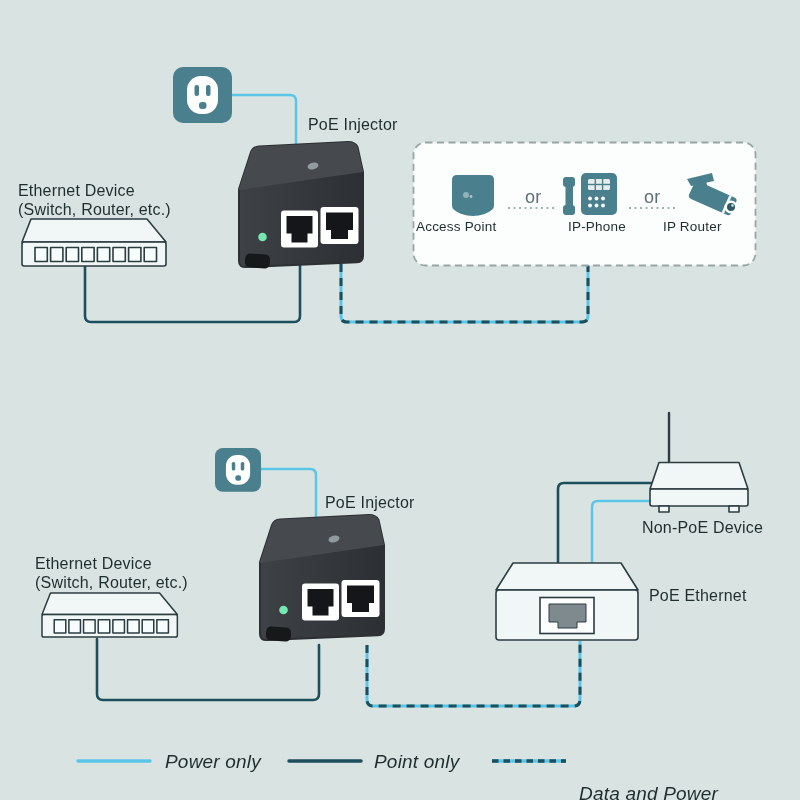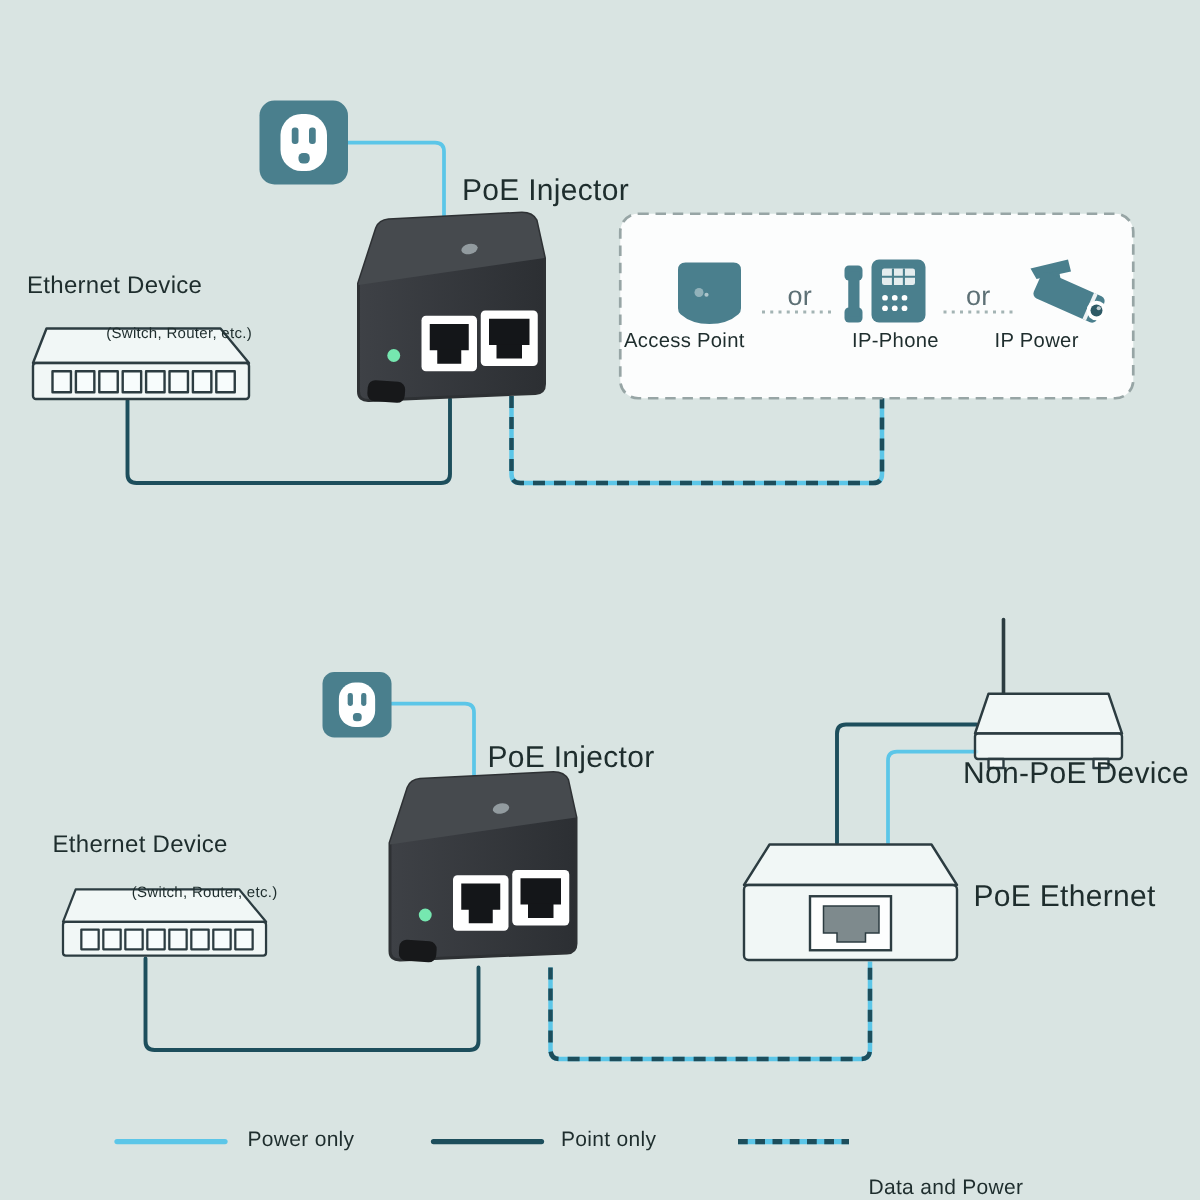--- a/index.html
+++ b/index.html
@@ -5,26 +5,26 @@
   :root{
     --background:#d9e4e2; --power-line:#5cc6e8; --data-line:#1d4e5c;
     --device-teal:#4a7f8d; --outline:#2c3c41; --text:#1e2d2d; --muted-text:#5d7075;
     --led-green:#76e7b0; --injector-body:#323539; --injector-top:#464a4e; --box-border:#97a5a5;
   }
   html,body{margin:0;padding:0;}
   body{background:var(--background);font-family:"Liberation Sans",sans-serif;}
   .stage{position:relative;width:800px;height:800px;background:var(--background);overflow:hidden;}
   .art{position:absolute;left:0;top:0;}
   .label{position:absolute;color:var(--text);letter-spacing:.2px;white-space:nowrap;}
-  .lbl-main{font-size:20px;text-align:center;}
+  .lbl-main{font-size:16px;text-align:center;}
   .lbl-eth{font-size:16px;width:150px;}
-  .lbl-sub{font-size:10px;width:150px;text-align:right;margin-top:16px;}
+  .lbl-sub{font-size:16px;width:150px;text-align:center;}
   .lbl-dev{font-size:13.5px;text-align:left;}
   .lbl-or{font-size:18px;color:var(--muted-text);}
-  .lbl-legend{font-size:14px;}
+  .lbl-legend{font-size:19px;font-style:italic;}
   .linefill{fill:rgba(250,253,253,.72);stroke:var(--outline);stroke-width:1.6;stroke-linejoin:round;}
   .cable-data{stroke:var(--data-line);stroke-width:2.6;fill:none;stroke-linecap:round;}
   .cable-power{stroke:var(--power-line);stroke-width:2.5;fill:none;stroke-linecap:round;}
   .cable-dp-base{stroke:var(--power-line);stroke-width:3;fill:none;stroke-linecap:butt;}
   .cable-dp-dash{stroke:var(--data-line);stroke-width:3;fill:none;stroke-linecap:butt;stroke-dasharray:8 6;}
 </style>
 </head>
 <body>
 
 <div class="stage">
@@ -177,24 +177,24 @@
   </svg>
 
   <div class="label lbl-main" style="left:308px;top:116px;">PoE Injector</div>
   <div class="label lbl-eth" style="left:18px;top:182px;">Ethernet Device</div>
   <div class="label lbl-sub" style="left:18px;top:201px;">(Switch, Router, etc.)</div>
 
   <div class="label lbl-dev" style="left:416px;top:219px;width:110px;">Access Point</div>
   <div class="label lbl-or" style="left:525px;top:187px;">or</div>
   <div class="label lbl-dev" style="left:568px;top:219px;width:90px;">IP-Phone</div>
   <div class="label lbl-or" style="left:644px;top:187px;">or</div>
-  <div class="label lbl-dev" style="left:663px;top:219px;width:92px;">IP Power</div>
+  <div class="label lbl-dev" style="left:663px;top:219px;width:92px;">IP Router</div>
 
   <div class="label lbl-main" style="left:325px;top:494px;">PoE Injector</div>
   <div class="label lbl-eth" style="left:35px;top:555px;">Ethernet Device</div>
   <div class="label lbl-sub" style="left:35px;top:574px;">(Switch, Router, etc.)</div>
-  <div class="label lbl-main" style="left:642px;top:505px;">Non-PoE Device</div>
+  <div class="label lbl-main" style="left:642px;top:519px;">Non-PoE Device</div>
   <div class="label lbl-main" style="left:649px;top:587px;">PoE Ethernet</div>
 
   <div class="label lbl-legend" style="left:165px;top:751px;">Power only</div>
   <div class="label lbl-legend" style="left:374px;top:751px;">Point only</div>
   <div class="label lbl-legend" style="left:579px;top:783px;">Data and Power</div>
 </div>
 
 </body></html>

